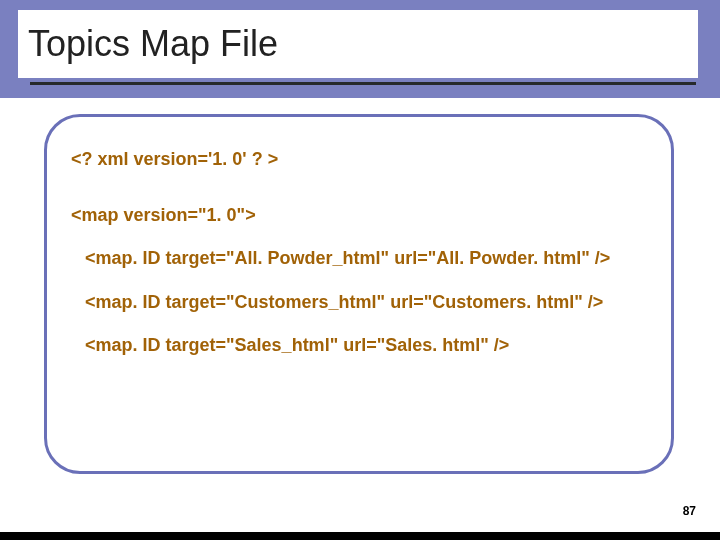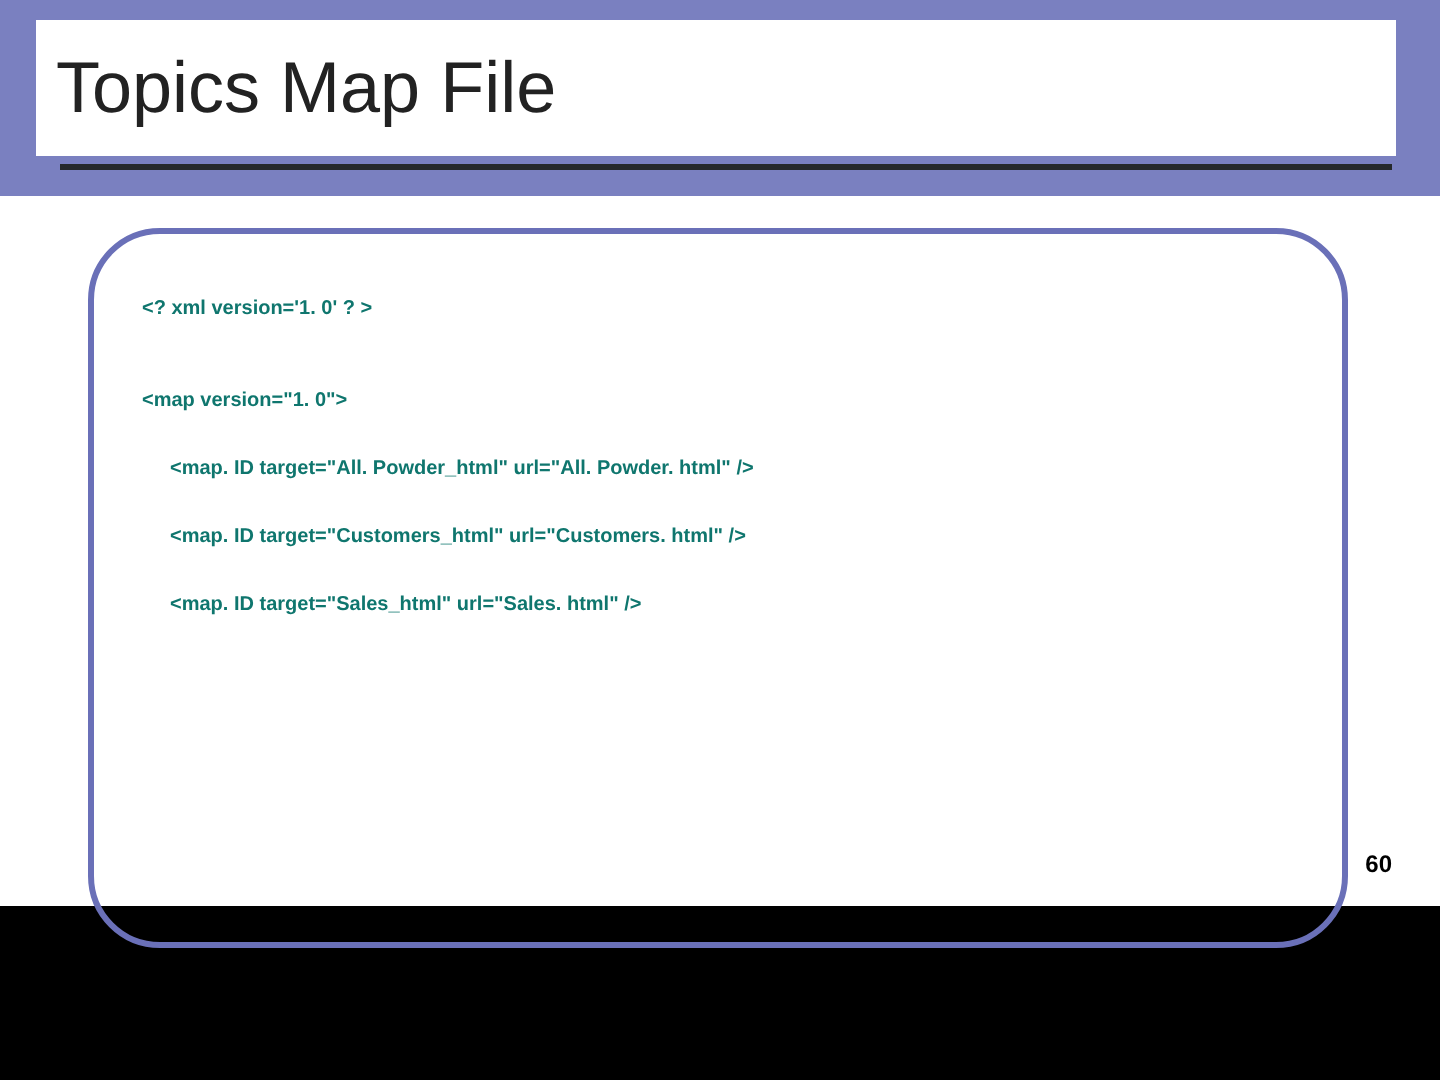--- a/index.html
+++ b/index.html
@@ -6,21 +6,21 @@
   body {
     width: 720px;
     height: 540px;
     background: #000;
     font-family: Arial, Helvetica, sans-serif;
     overflow: hidden;
     position: relative;
   }
   .slide {
     width: 720px;
-    height: 453px;
+    height: 532px;
     background: #fff;
     position: relative;
   }
   .header-band {
     position: absolute;
     top: 0;
     left: 0;
     width: 100%;
     height: 98px;
     background: #7a80c0;
@@ -53,22 +53,22 @@
     position: absolute;
     top: 114px;
     left: 44px;
     width: 630px;
     height: 360px;
     border: 3px solid #6a70b8;
     border-radius: 36px;
     padding: 32px 24px 24px 24px;
   }
   .code-line {
-    font-size: 10px;
-    color: #0f766e;
+    font-size: 18px;
+    color: #a16207;
     font-weight: 700;
     line-height: 1.2;
     margin-bottom: 22px;
     font-family: Arial, Helvetica, sans-serif;
   }
   .code-line.gap { margin-bottom: 34px; }
   .indent { padding-left: 14px; }
   .page-number {
     position: absolute;
     right: 24px;
@@ -89,14 +89,14 @@
   <div class="rule"></div>
 
   <div class="content-frame">
     <div class="code-line gap">&lt;? xml version='1. 0' ? &gt;</div>
     <div class="code-line">&lt;map version="1. 0"&gt;</div>
     <div class="code-line indent">&lt;map. ID target="All. Powder_html" url="All. Powder. html" /&gt;</div>
     <div class="code-line indent">&lt;map. ID target="Customers_html" url="Customers. html" /&gt;</div>
     <div class="code-line indent">&lt;map. ID target="Sales_html" url="Sales. html" /&gt;</div>
   </div>
 
-  <div class="page-number">60</div>
+  <div class="page-number">87</div>
 </div>
 
 </body></html>

